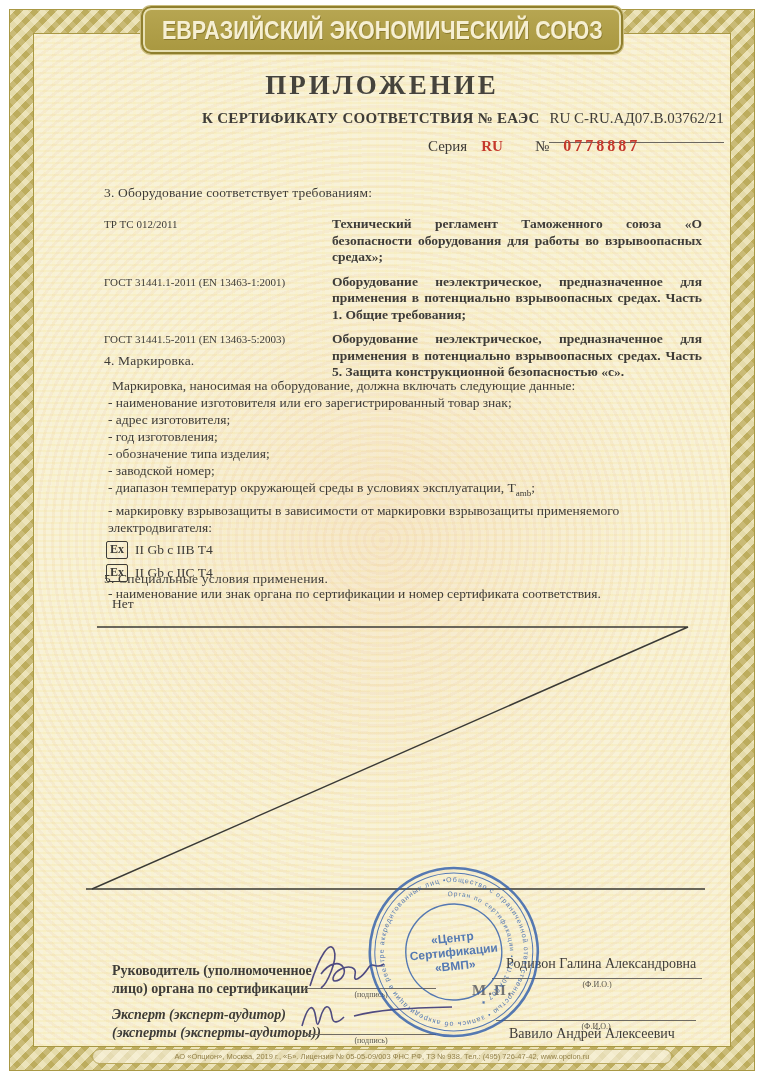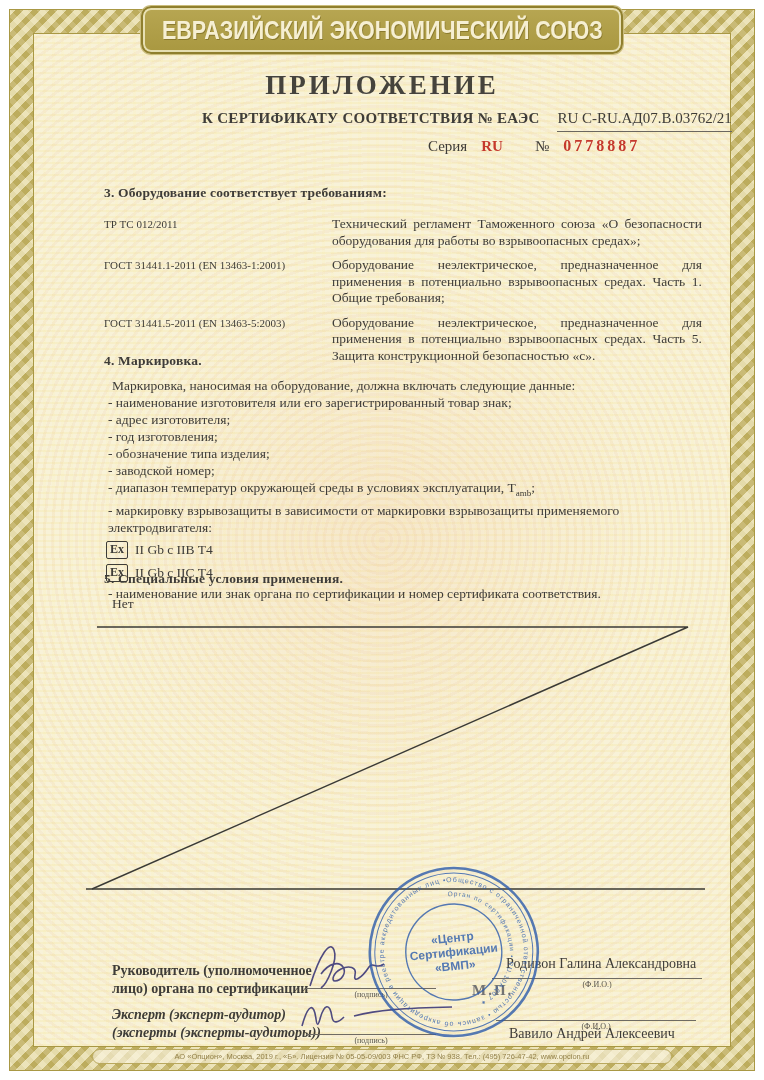--- a/index.html
+++ b/index.html
@@ -39,30 +39,30 @@
     transform:scaleX(0.86);text-shadow:1px 1px 0 rgba(110,92,25,0.55);
   }
   .content{position:absolute;inset:34px;z-index:2;}
   .abs{position:absolute;}
   .title{
     width:100%;text-align:center;top:36px;left:0;
     font-size:27px;font-weight:bold;letter-spacing:3px;color:#45433d;
   }
   .cert-line{top:76px;left:168px;white-space:nowrap;font-size:15px;}
   .cert-label{font-weight:bold;letter-spacing:0.3px;}
-  .cert-number{border-bottom:1px solid #6b6760;padding-bottom:5px;margin-left:14px;}
+  .cert-number{border-bottom:1px solid #6b6760;padding-bottom:16px;margin-left:6px;}
   .series-line{top:103px;left:394px;font-size:15px;display:flex;gap:14px;align-items:baseline;}
   .red{color:#c5392e;font-weight:bold;}
   .blank-num{letter-spacing:3px;font-size:16px;}
   .body-block{left:70px;right:28px;font-size:13.5px;line-height:17px;}
-  .sec-head{font-weight:bold;letter-spacing:0.2px;}
+  .sec-head{font-weight:normal;letter-spacing:0.2px;}
   .req-table{top:174px;}
   .req-row{display:flex;margin-top:8px;}
   .req-code{width:228px;flex:none;white-space:nowrap;font-size:11px;}
-  .req-text{flex:1;text-align:justify;line-height:16.5px;}
+  .req-text{flex:1;text-align:justify;line-height:16.5px;font-weight:bold;}
   .sec3-head{top:150px;}
   .sec4{top:318px;}
   .sec4 .intro{margin:8px 0 0 8px;}
   .list-item{margin-left:4px;}
   .ex-line{display:flex;align-items:center;gap:7px;margin:5px 0 3px 2px;}
   .ex-box{
     display:inline-block;border:1.5px solid #3e3c38;border-radius:2px;
     font-weight:bold;font-size:12px;line-height:13px;padding:1px 3px 2px 3px;
   }
   .sec5-head{top:536px;}

